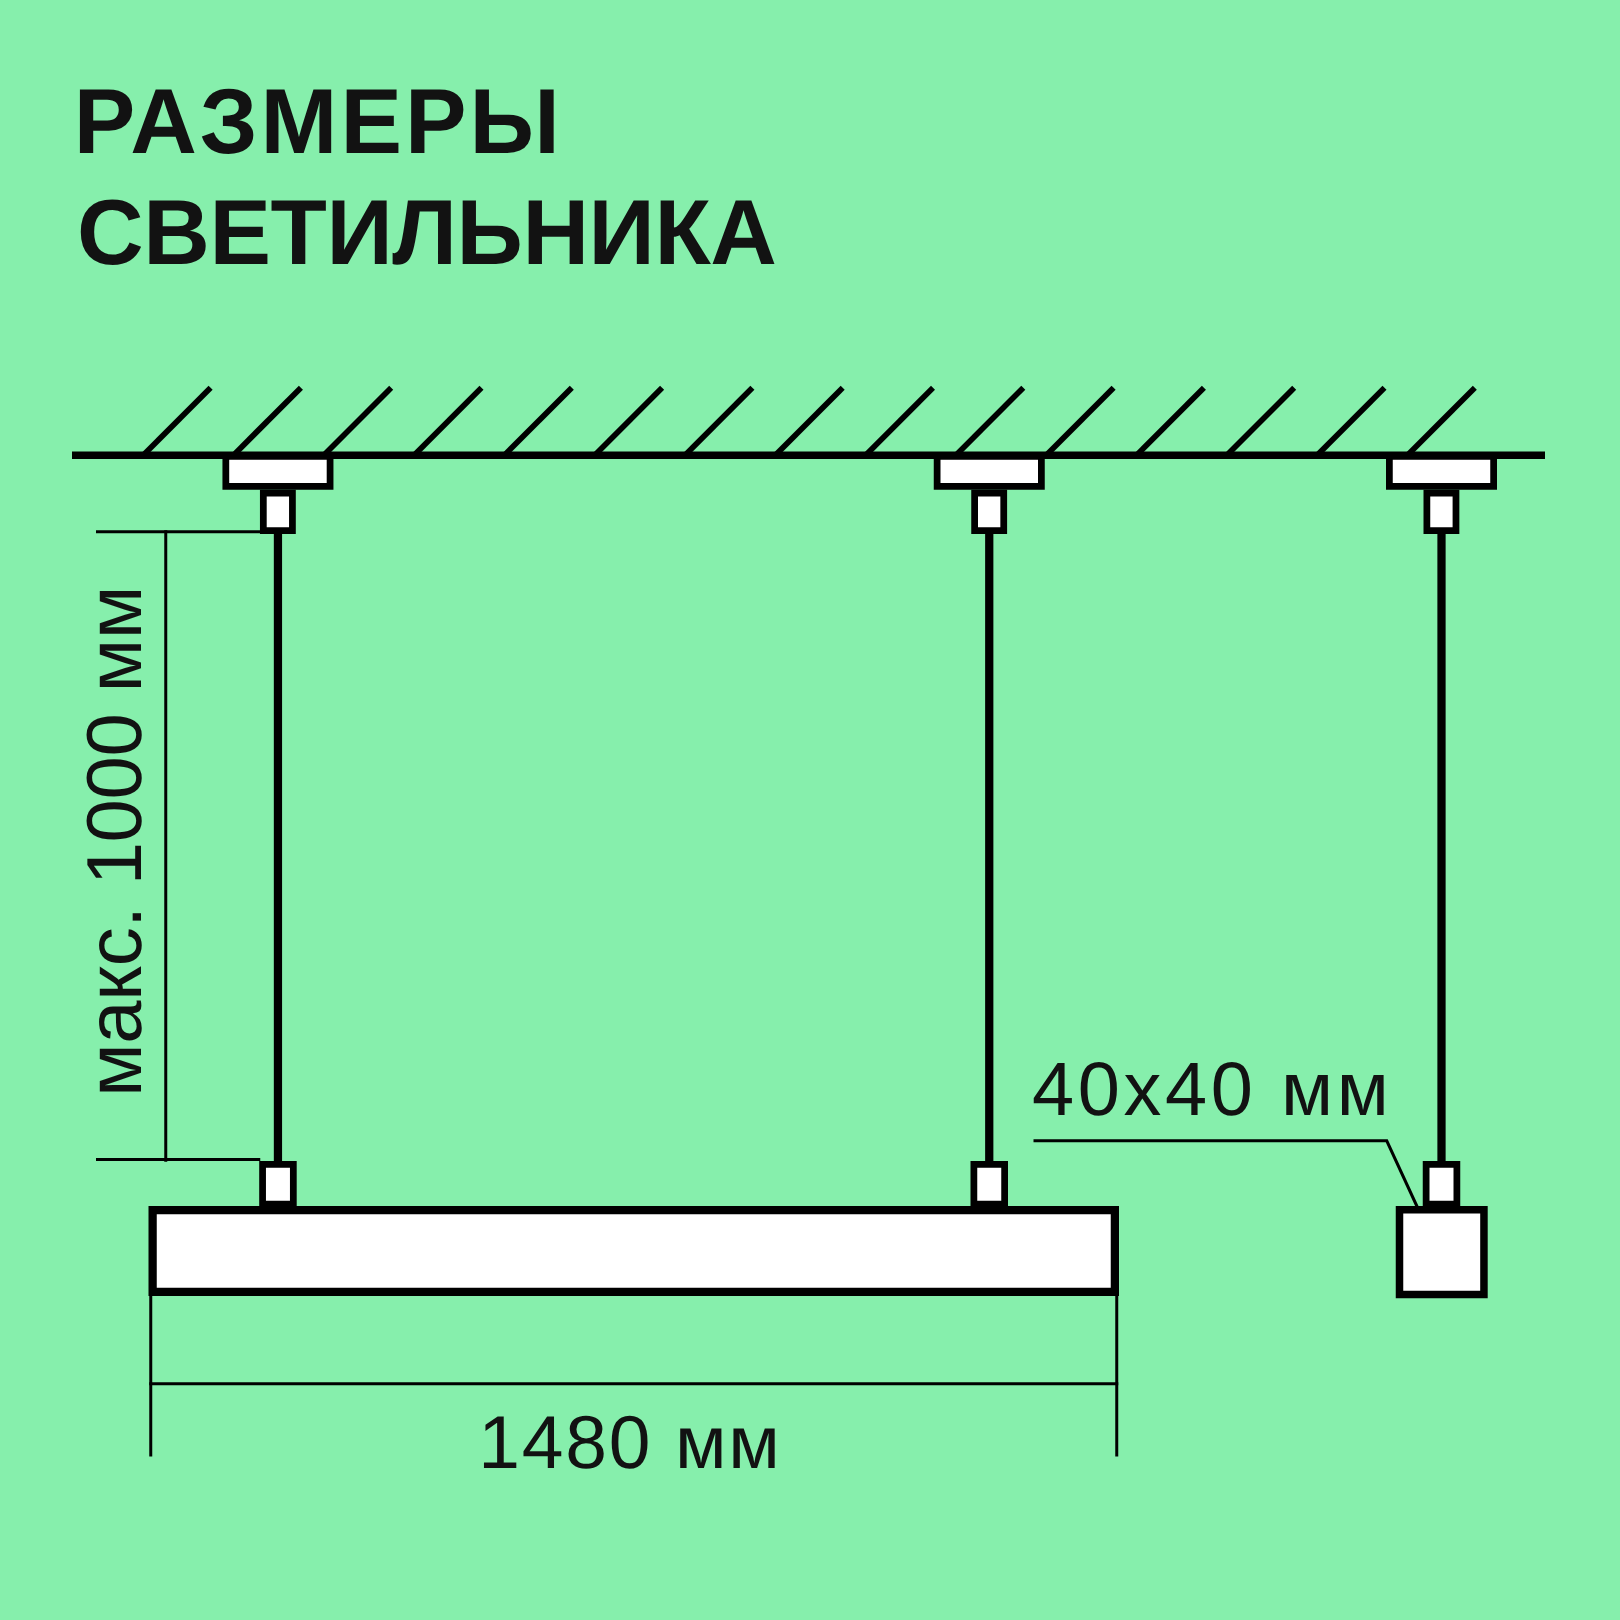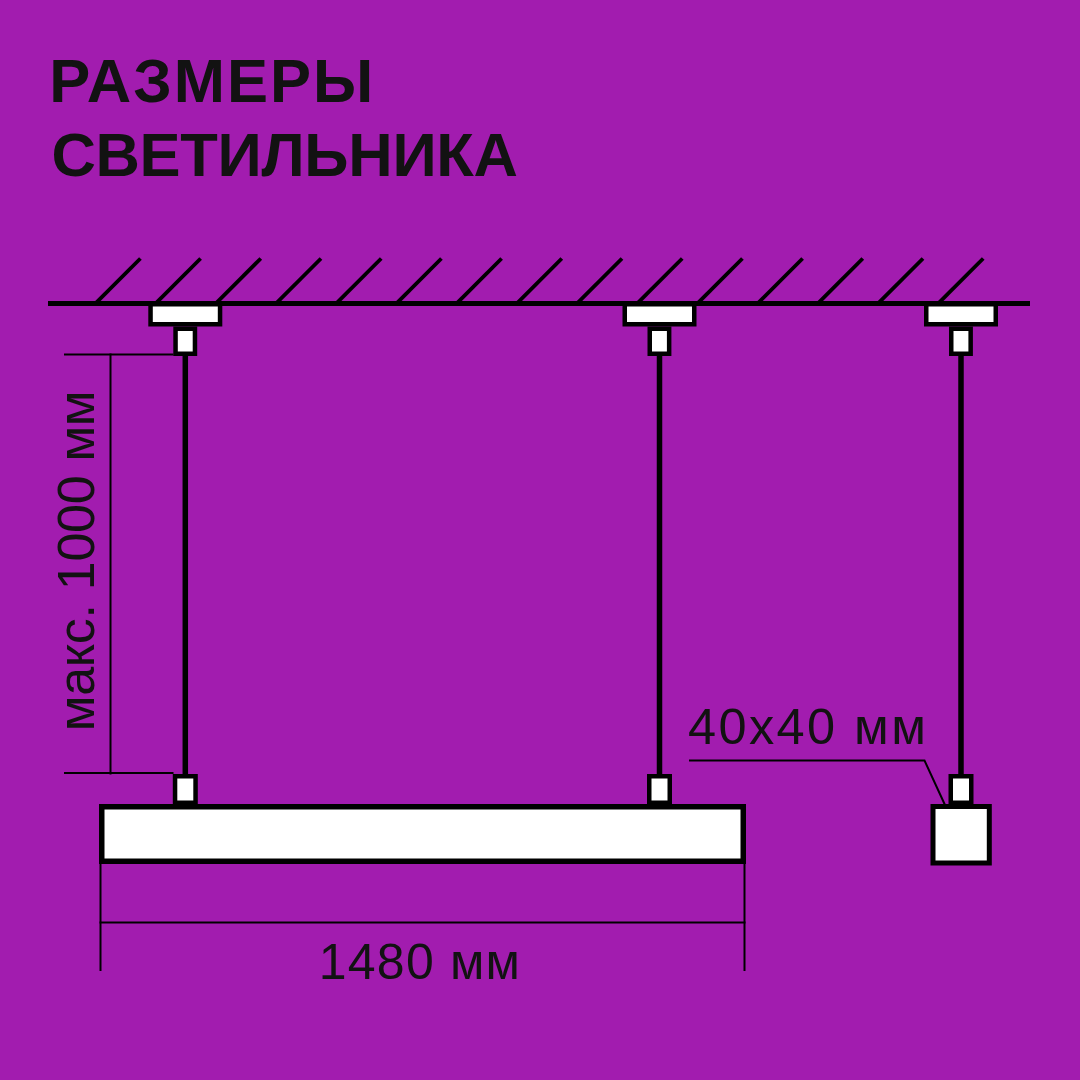--- a/index.html
+++ b/index.html
@@ -1,16 +1,16 @@
 <!DOCTYPE html>
 <html><head>
 <meta charset="utf-8">
 <style>
   html,body{margin:0;padding:0;background:#ffffff;}
-  .page{position:relative;width:1080px;height:1080px;background:#a21caf;overflow:hidden;
+  .page{position:relative;width:1080px;height:1080px;background:#86efac;overflow:hidden;
         font-family:"Liberation Sans", sans-serif;}
   svg{position:absolute;left:0;top:0;}
 </style>
 </head>
 <body>
 <div class="page">
 <svg width="1080" height="1080" viewBox="0 0 1080 1080">
 
   <g fill="#121212" font-family="Liberation Sans, sans-serif" font-weight="bold" font-size="61.5">
     <text x="49.2" y="102.2" letter-spacing="2">РАЗМЕРЫ</text>

